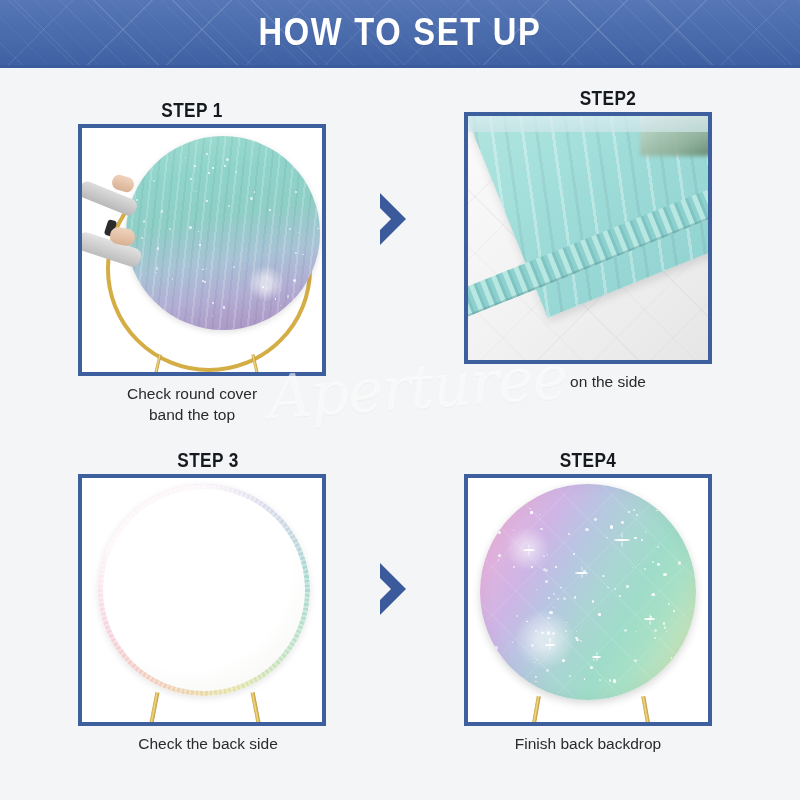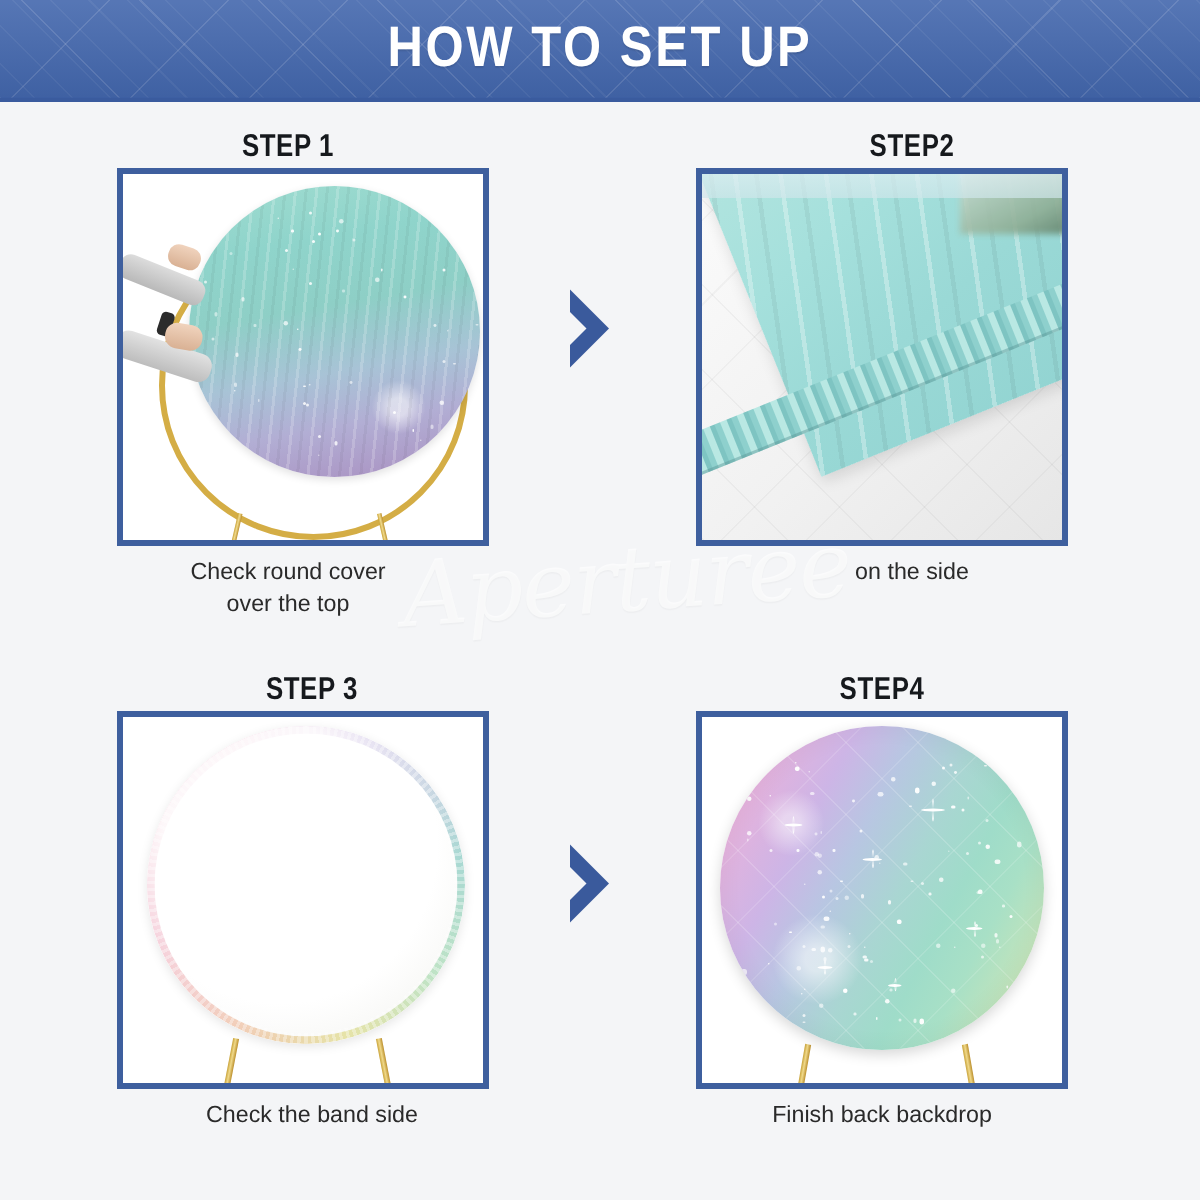--- a/index.html
+++ b/index.html
@@ -81,21 +81,21 @@
     position:absolute;left:0;width:100%;
     text-align:center;
     color:#2a2a2a;
     font-size:15.5px;
     line-height:21px;
     font-family:"Liberation Sans", sans-serif;
     z-index:45;
   }
 
   
-  #step1 {left:78px; top:86px;  width:228px; height:300px;}
+  #step1 {left:78px; top:98px;  width:228px; height:300px;}
   #step2 {left:464px;top:86px;  width:288px; height:300px;}
   #step3 {left:78px; top:448px; width:260px; height:300px;}
   #step4 {left:464px;top:448px; width:248px; height:300px;}
 
   .step .step-label{top:0px;}
   .step .frame{top:26px;left:0;width:248px;height:252px;}
   .step .caption{top:285px;}
 
   
   .chevron{
@@ -366,21 +366,21 @@
       </div>
       <div class="p1-arm1"></div>
       <div class="p1-arm2"></div>
       <div class="p1-cuff1"></div>
       <div class="p1-hand1"></div>
       <div class="p1-hand2"></div>
     </div>
   </div>
   <div class="caption">
     <div>Check round cover</div>
-    <div>over the top</div>
+    <div>band the top</div>
   </div>
 </div>
 
 <div class="chevron" id="chev1">
   <svg viewBox="0 0 34 54" xmlns="http://www.w3.org/2000/svg" aria-hidden="true">
     <path d="M4 1 L30 27 L4 53 L4 38 L15 27 L4 16 Z" fill="#3a5a9c"></path>
   </svg>
 </div>
 
 <div class="step" id="step2">
@@ -409,21 +409,21 @@
       <div class="p3-bg"></div>
       <div class="gold-leg p3-leg-l"></div>
       <div class="gold-leg p3-leg-r"></div>
       <div class="p3-disc"></div>
       <div class="p3-rim"></div>
       <div class="p3-rimtex"></div>
       <div class="p3-sheen"></div>
     </div>
   </div>
   <div class="caption">
-    <div>Check the band side</div>
+    <div>Check the back side</div>
   </div>
 </div>
 
 <div class="chevron" id="chev2">
   <svg viewBox="0 0 34 54" xmlns="http://www.w3.org/2000/svg" aria-hidden="true">
     <path d="M4 1 L30 27 L4 53 L4 38 L15 27 L4 16 Z" fill="#3a5a9c"></path>
   </svg>
 </div>
 
 <div class="step" id="step4">

